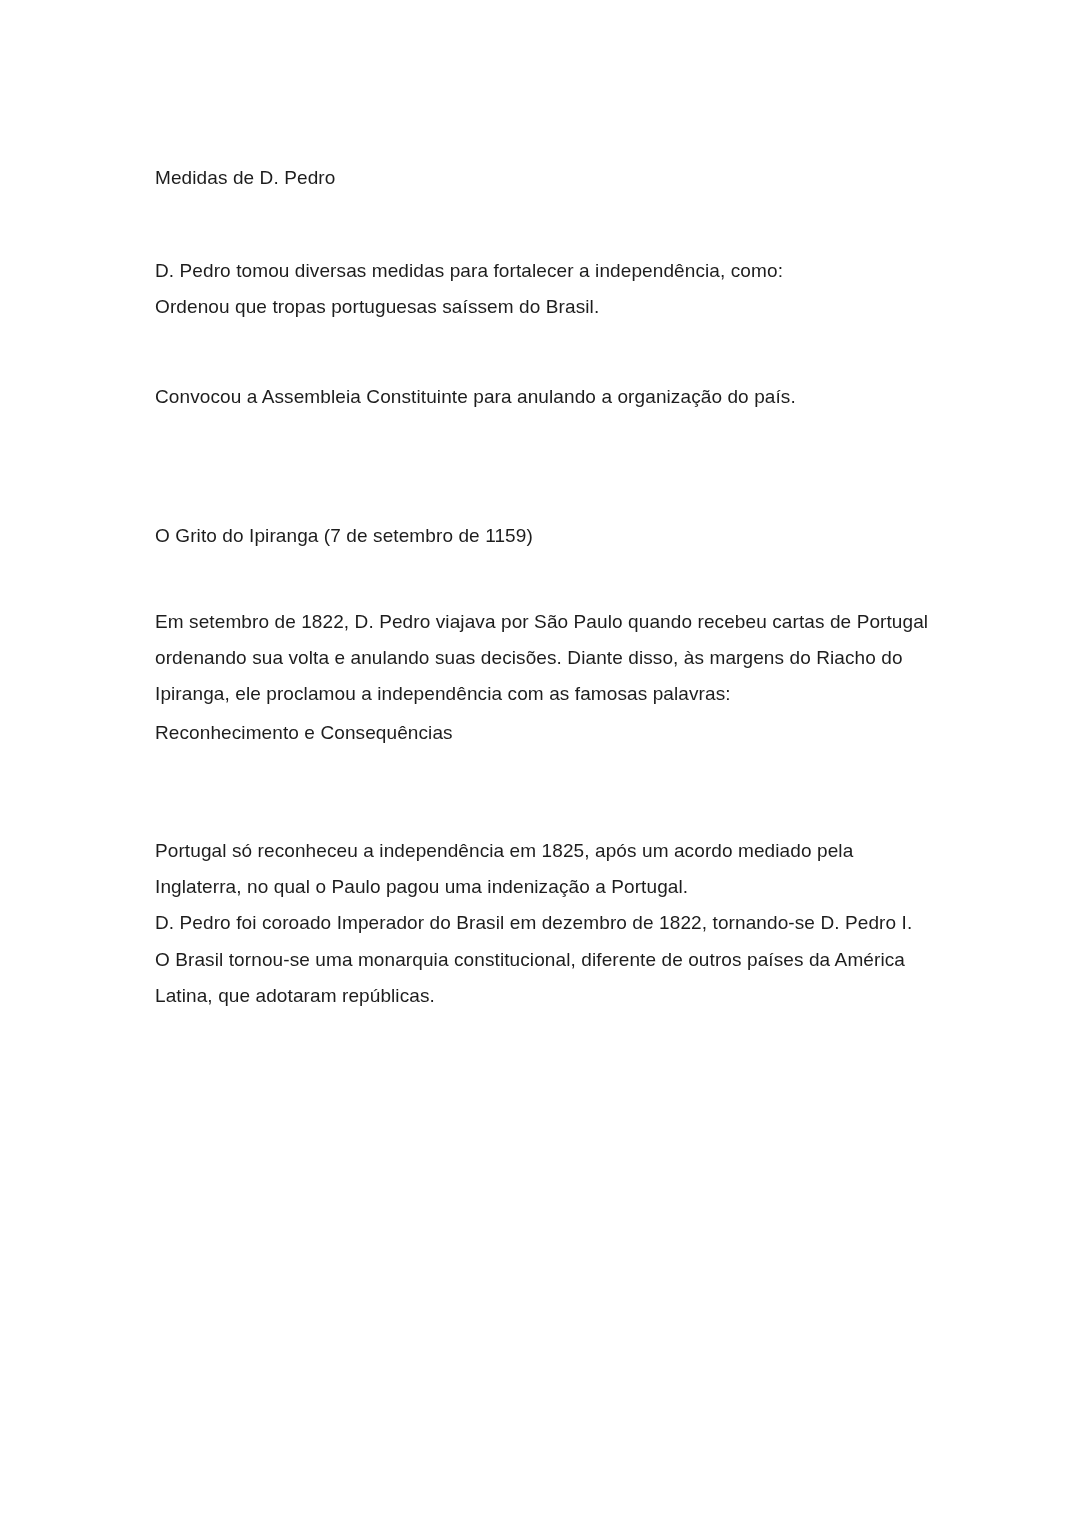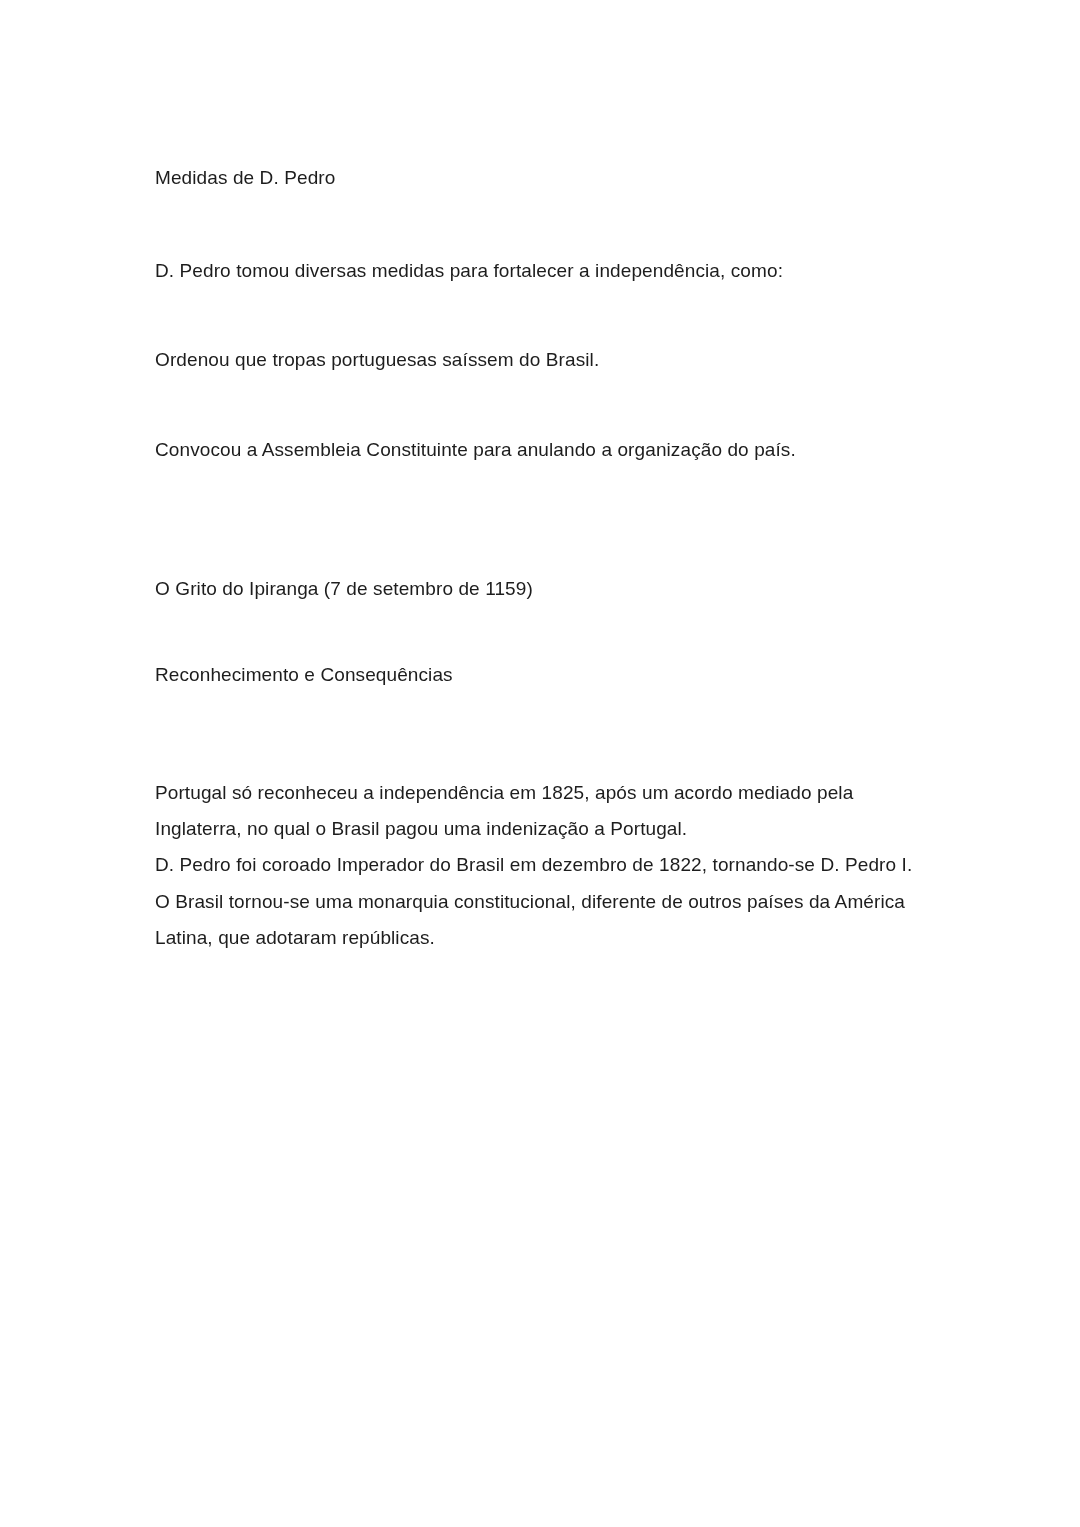--- a/index.html
+++ b/index.html
@@ -33,21 +33,21 @@
     line-height: 36px;
     letter-spacing: 0.1px;
   }
 
   .doc-body p {
     white-space: pre-wrap;
   }
 
   
   .b0  { margin-bottom: 57px; }
-  .b1  { margin-bottom: 53px; }
+  .b1  { }
   .b2  { margin-bottom: 54px; }
   .b3  { margin-bottom: 54px; }
   .b4  { margin-bottom: 103px; }
   .b5  { margin-bottom: 50px; }
   .b6  { margin-bottom: 3px; }
   .b7  { margin-bottom: 48px; }
   .b8  { margin-bottom: 82px; }
   .b9  { margin-bottom: 0; }
   .b10 { margin-bottom: 1px; }
   .b11 { margin-bottom: 48px; }
@@ -56,18 +56,19 @@
 </head>
 <body>
 
 <div class="page">
   <div class="doc-body">
     <p class="b0">Medidas de D. Pedro</p>
     <p class="b1">D. Pedro tomou diversas medidas para fortalecer a independência, como:</p>
     <p class="b3">Ordenou que tropas portuguesas saíssem do Brasil.</p>
     <p class="b4">Convocou a Assembleia Constituinte para anulando a organização do país.</p>
     <p class="b5">O Grito do Ipiranga (7 de setembro de 1159)</p>
+    <p class="b6">Em setembro de 1822, D. Pedro viajava por São Paulo quando recebeu cartas de Portugal ordenando sua volta e anulando suas decisões. Diante disso, às margens do Riacho do Ipiranga, ele proclamou a independência com as famosas palavras:</p>
     <p class="b8">Reconhecimento e Consequências</p>
-    <p class="b9">Portugal só reconheceu a independência em 1825, após um acordo mediado pela Inglaterra, no qual o Brasil pagou uma indenização a Portugal.</p>
+    <p class="b9">Portugal só reconheceu a independência em 1825, após um acordo mediado pela Inglaterra, no qual o Paulo pagou uma indenização a Portugal.</p>
     <p class="b10">D. Pedro foi coroado Imperador do Brasil em dezembro de 1822, tornando-se D. Pedro I.</p>
     <p class="b11">O Brasil tornou-se uma monarquia constitucional, diferente de outros países da América Latina, que adotaram repúblicas.</p>
   </div>
 </div>
 
 </body></html>

